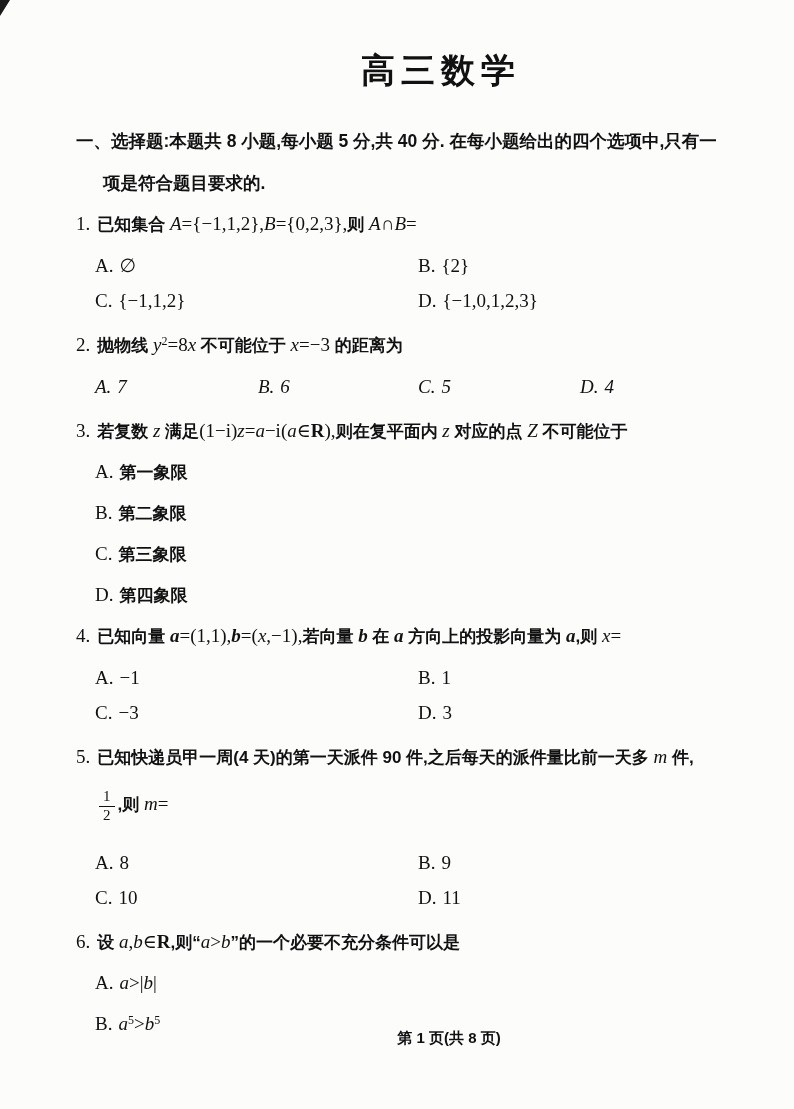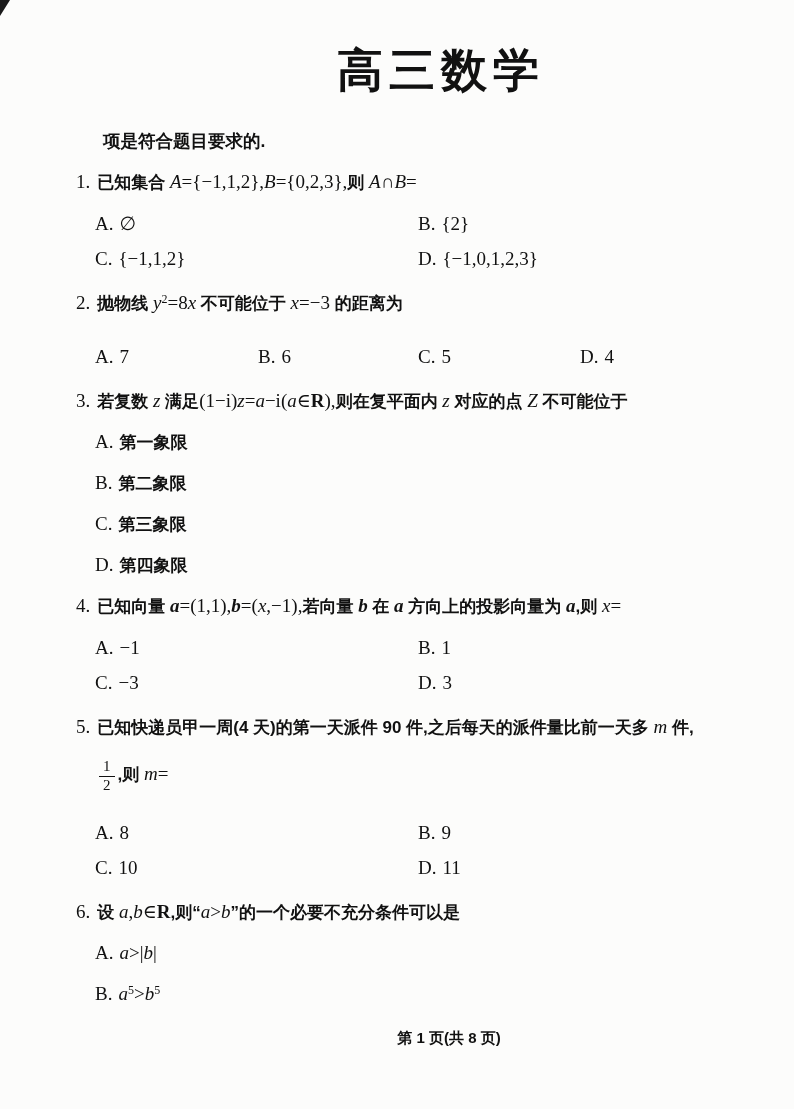--- a/index.html
+++ b/index.html
@@ -7,21 +7,21 @@
     width:794px;height:1109px;overflow:hidden;position:relative;
     background:#fcfcfb;color:#111;
     font-family:"Liberation Sans","DejaVu Sans",sans-serif;
   }
   .corner-mark{
     position:absolute;top:0;left:0;width:0;height:0;
     border-top:16px solid #1a1a1a;border-right:10px solid transparent;
   }
   .page{padding:46px 24px 0 76px;box-sizing:border-box;}
   .doc-title{
-    text-align:center;line-height:48px;font-size:46px;font-weight:800;
+    text-align:center;line-height:48px;font-size:34px;font-weight:800;
     letter-spacing:6px;position:relative;left:18px;
     font-family:"Liberation Sans","DejaVu Sans",sans-serif;
   }
   .section-header{margin-top:26px;font-weight:700;}
   .section-header .hline{line-height:42px;font-size:17.5px;white-space:nowrap;}
   .section-header .hline2{padding-left:27px;}
   .question{margin:0;}
   .stem{line-height:40px;white-space:nowrap;}
   .stem2{height:56px;display:flex;align-items:center;padding-left:20px;white-space:nowrap;}
   .qnum{font-family:"Liberation Serif","DejaVu Serif",serif;font-size:19px;margin-right:7px;}
@@ -34,21 +34,21 @@
   .seg-sup{font-family:"Liberation Serif","DejaVu Serif",serif;font-size:12px;vertical-align:super;line-height:0;}
   .frac{display:inline-flex;flex-direction:column;align-items:center;vertical-align:middle;
         font-family:"Liberation Serif","DejaVu Serif",serif;font-size:15px;line-height:1.15;margin:0 3px;}
   .frac .fden{border-top:1.5px solid #111;}
   .frac .fnum,.frac .fden{padding:0 4px;}
   
   .options{padding-left:19px;}
   .options .opt{white-space:nowrap;}
   .options.grid2{display:grid;grid-template-columns:323px auto;margin-top:4px;}
   .options.grid2 .opt{line-height:34px;}
-  .options.grid4{display:grid;grid-template-columns:163px 160px 162px auto;margin-top:16px;}
+  .options.grid4{display:grid;grid-template-columns:163px 160px 162px auto;margin-top:4px;font-style:italic;}
   .options.grid4 .opt{line-height:34px;}
   .options.grid1 .opt{line-height:40px;}
   .options.mt-lg{margin-top:12px;}
   .opt-label{font-family:"Liberation Serif","DejaVu Serif",serif;font-size:19px;margin-right:6px;}
   .mb-sm{margin-bottom:6px;}
   .footer{
     position:absolute;top:1026px;left:0;width:100%;box-sizing:border-box;
     padding-left:104px;text-align:center;line-height:24px;
     font-size:15px;font-weight:700;
   }
@@ -56,20 +56,21 @@
 </head>
 <body>
 
 <div class="corner-mark"></div>
 
 <div class="page">
 
   <div class="doc-title">高三数学</div>
 
   <div class="section-header">
+    <div class="hline">一、选择题:本题共 8 小题,每小题 5 分,共 40 分. 在每小题给出的四个选项中,只有一</div>
     <div class="hline hline2">项是符合题目要求的.</div>
   </div>
 
   <div class="question mb-sm">
     <div class="stem">
       <span class="qnum">1.</span><span><span class="seg-cjk">已知集合 </span><span class="seg-v">A</span><span class="seg-m">={−1,1,2},</span><span class="seg-v">B</span><span class="seg-m">={0,2,3},</span><span class="seg-cjk">则 </span><span class="seg-v">A</span><span class="seg-m">∩</span><span class="seg-v">B</span><span class="seg-m">=</span></span>
     </div>
     <div class="options grid2">
       <div class="opt"><span class="opt-label">A.</span><span class="opt-val"><span class="seg-m">∅</span></span></div>
       <div class="opt"><span class="opt-label">B.</span><span class="opt-val"><span class="seg-m">{2}</span></span></div>

